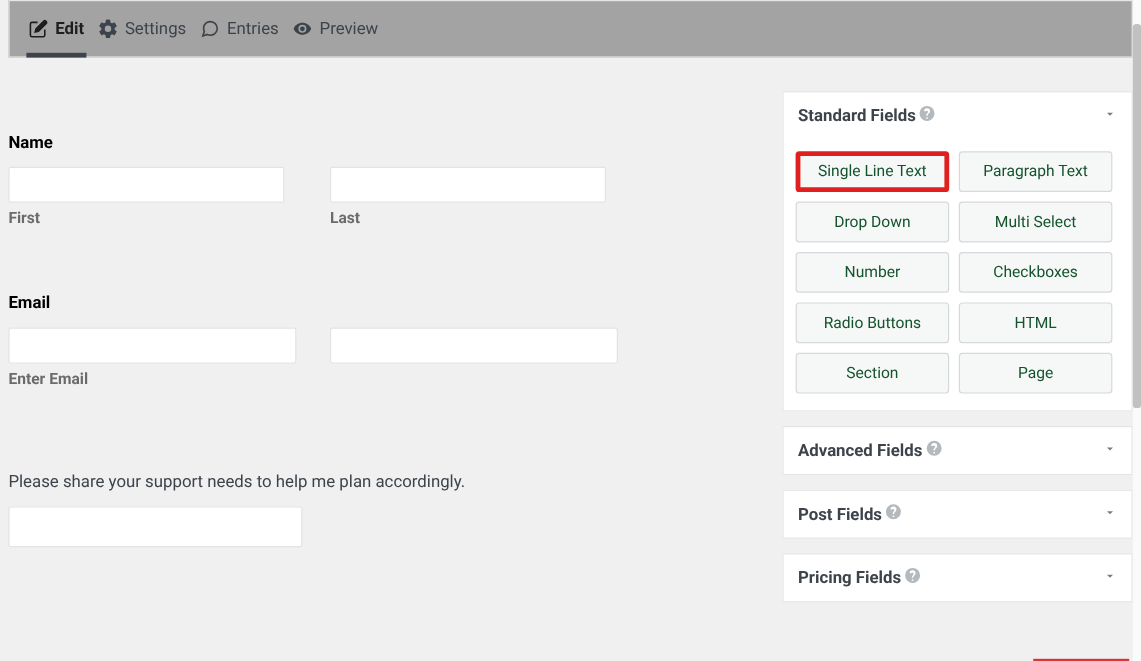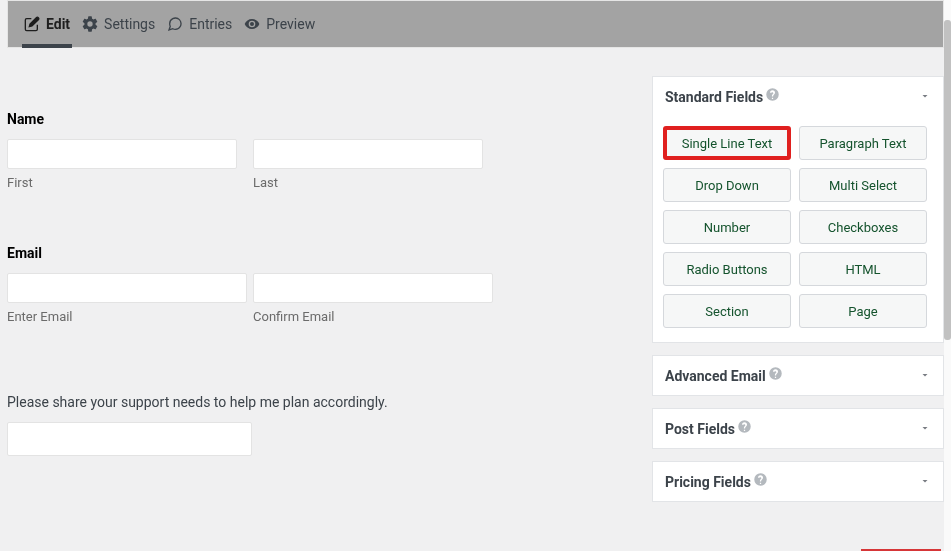--- a/index.html
+++ b/index.html
@@ -68,21 +68,22 @@
     }
     .label-main {
       font-weight: 700;
       color: #000000;
       margin-bottom: 12px;
       display: block;
       font-size: 14px;
     }
     .input-row {
       display: flex;
-      gap: 6px;
+      gap: 28px;
+      font-weight: bold;
     }
     .input-col {
       flex: 1;
     }
     .text-input {
       width: 230px;
       height: 30px;
       background: #fff;
       border: 1px solid #e3e3e3;
       border-radius: 2px;
@@ -240,21 +241,20 @@
 
     <div class="field-group">
       <span class="label-main">Email</span>
       <div class="input-row">
         <div class="input-col" style="flex:0 0 240px">
           <div class="text-input text-input-full"></div>
           <div class="sublabel">Enter Email</div>
         </div>
         <div class="input-col" style="flex:0 0 240px">
           <div class="text-input text-input-full"></div>
-          <div class="sublabel">Confirm Email</div>
         </div>
       </div>
     </div>
 
     <div class="field-group" style="margin-top:70px">
       <span class="label-main textarea-long">Please share your support needs to help me plan accordingly.</span>
       <div class="input-row">
         <div class="input-col" style="flex:0 0 245px">
           <div class="text-input" style="height:34px;width:245px"></div>
         </div>
@@ -311,21 +311,21 @@
           </div>
         <div class="field-btn">
             <span>Page</span>
           </div>
       </div>
     </div>
 
     <div class="panel">
       <div class="panel-header">
         <div class="panel-title">
-          <span>Advanced Email</span>
+          <span>Advanced Fields</span>
           <span class="help-icon">
             <svg width="15" height="15" viewBox="0 0 24 24" fill="#b4b9be">
                 <path d="M12 2a10 10 0 1 0 0 20 10 10 0 0 0 0-20zm1 17h-2v-2h2v2zm2.1-7.7l-.9.9A3.4 3.4 0 0 0 13 15h-2v-.5a4 4 0 0 1 1.2-2.8l1.2-1.3A2 2 0 0 0 10 9H8a4 4 0 0 1 8 0c0 .9-.4 1.7-.9 2.3z"></path>
               </svg>
           </span>
         </div>
         <span class="collapse-icon">
           <svg viewBox="0 0 24 24">
               <path d="M7 10l5 5 5-5z"></path>
             </svg>

